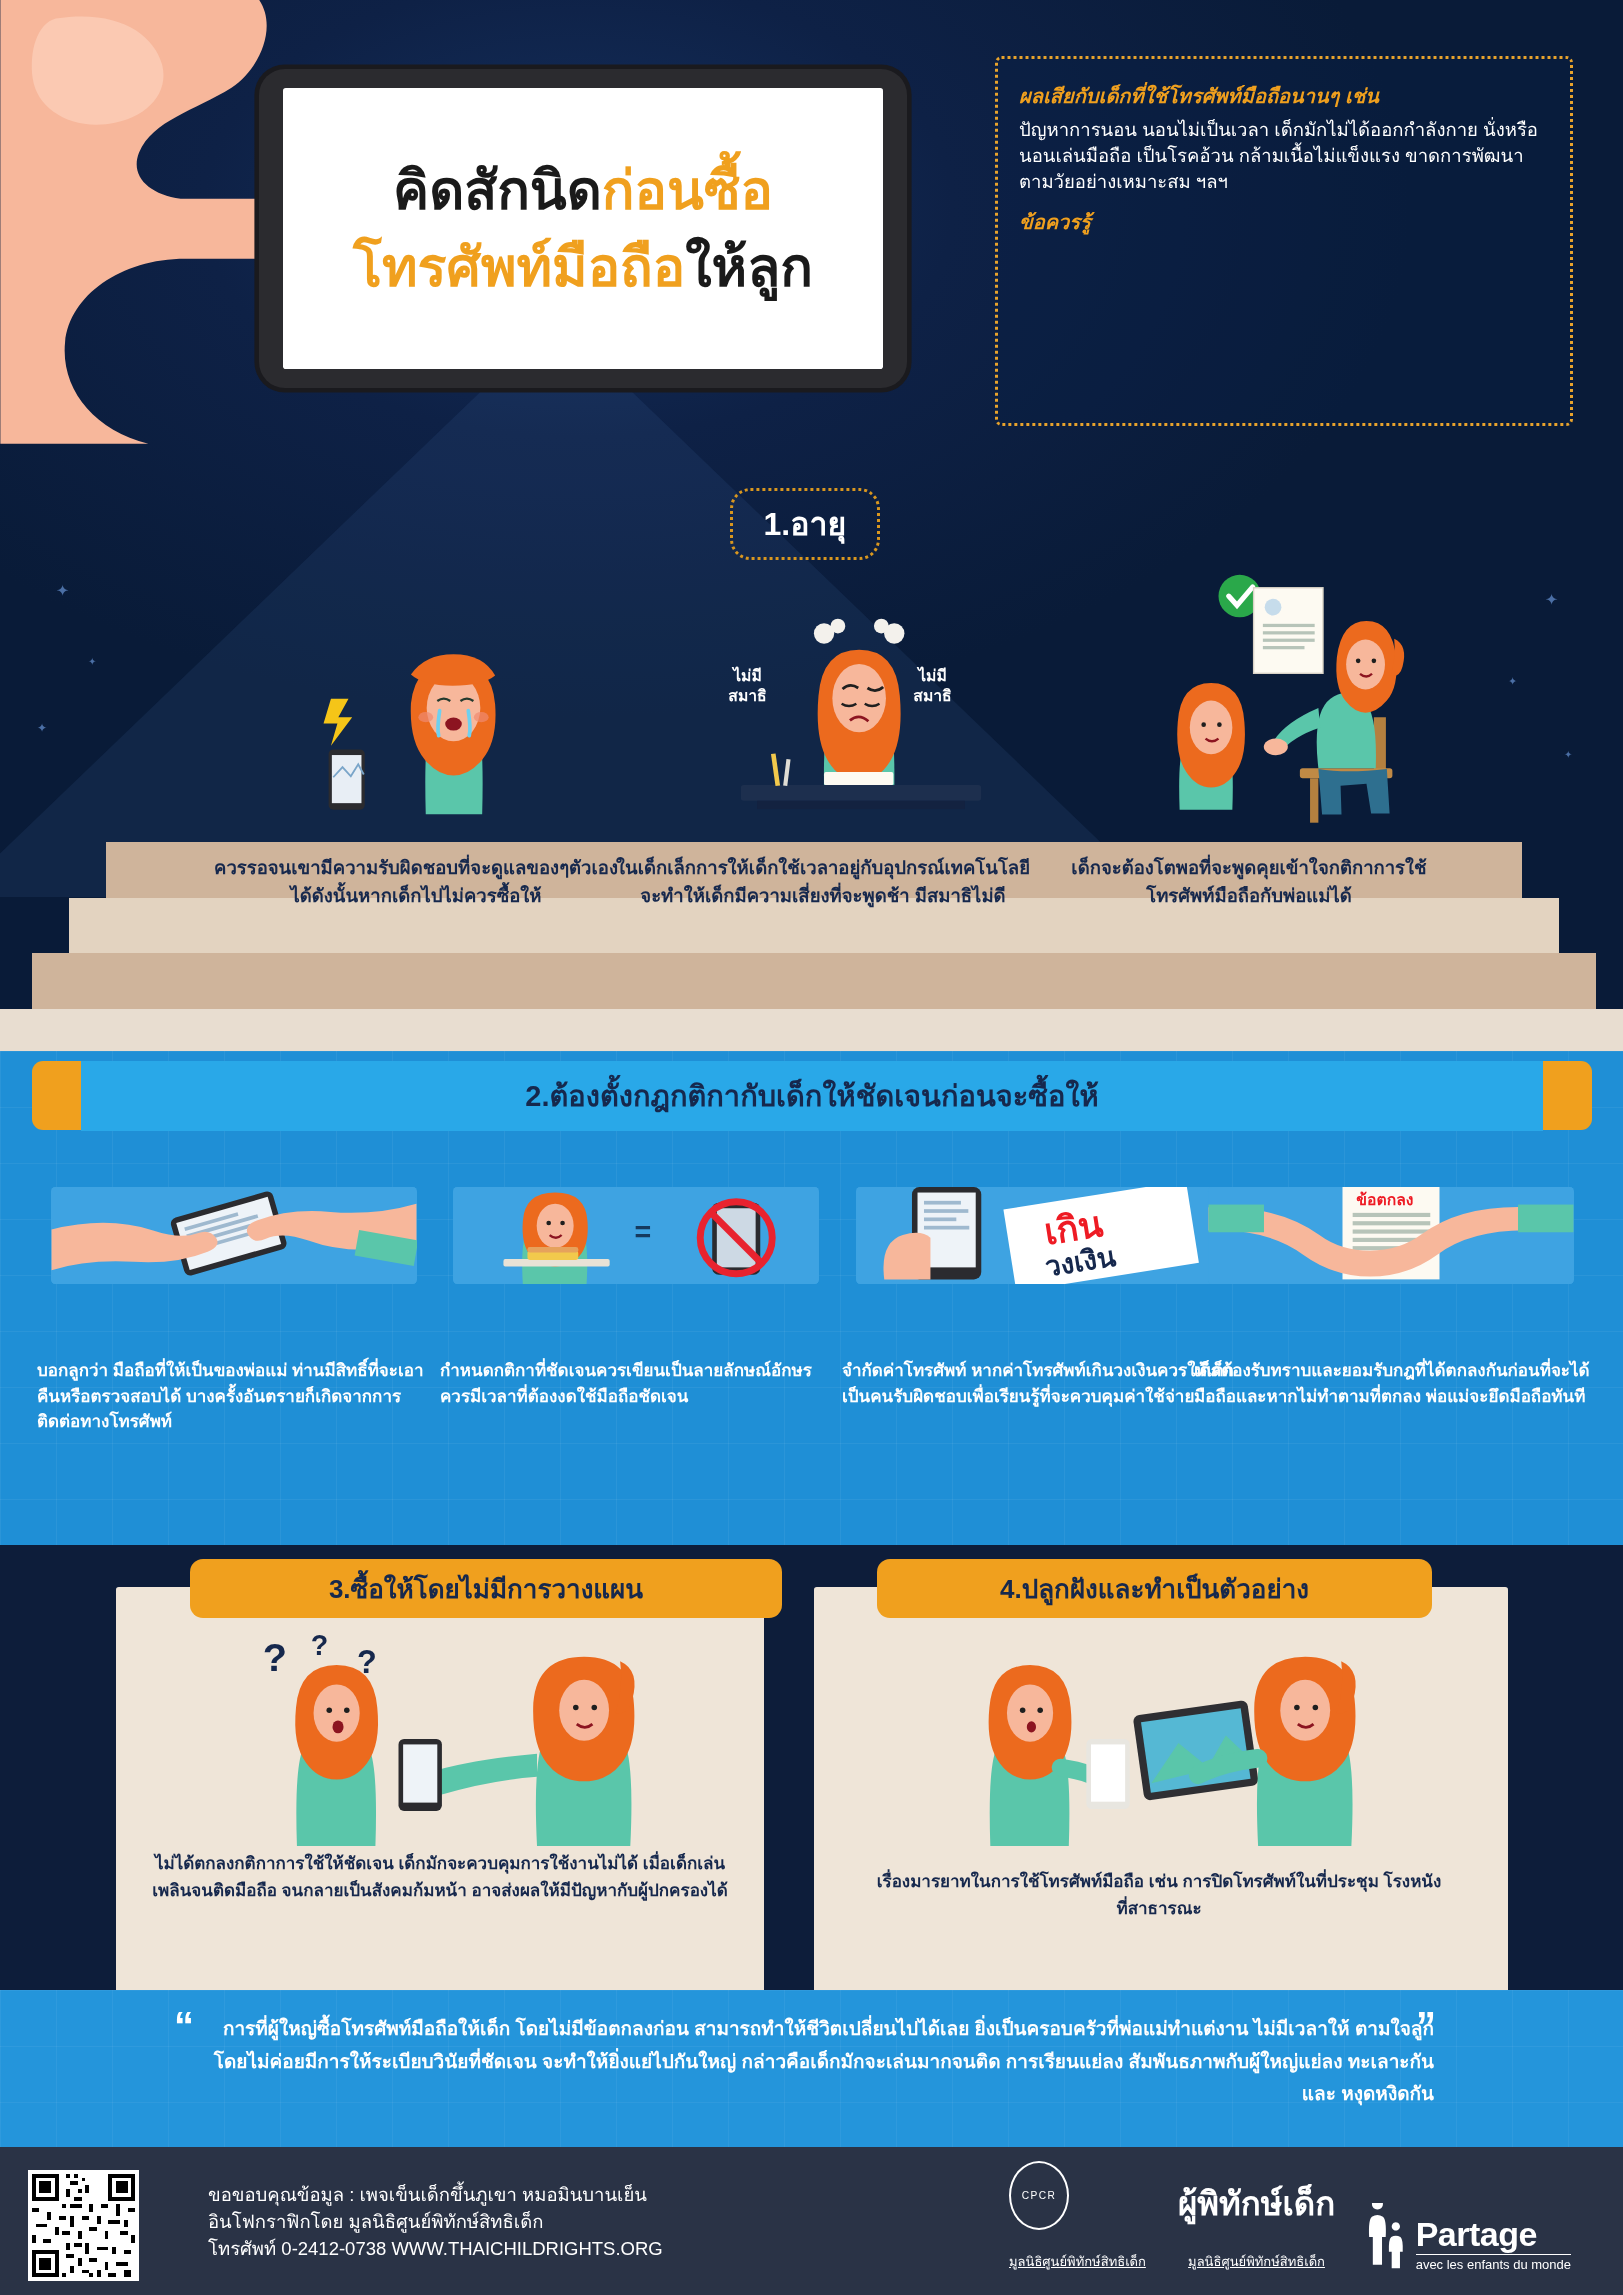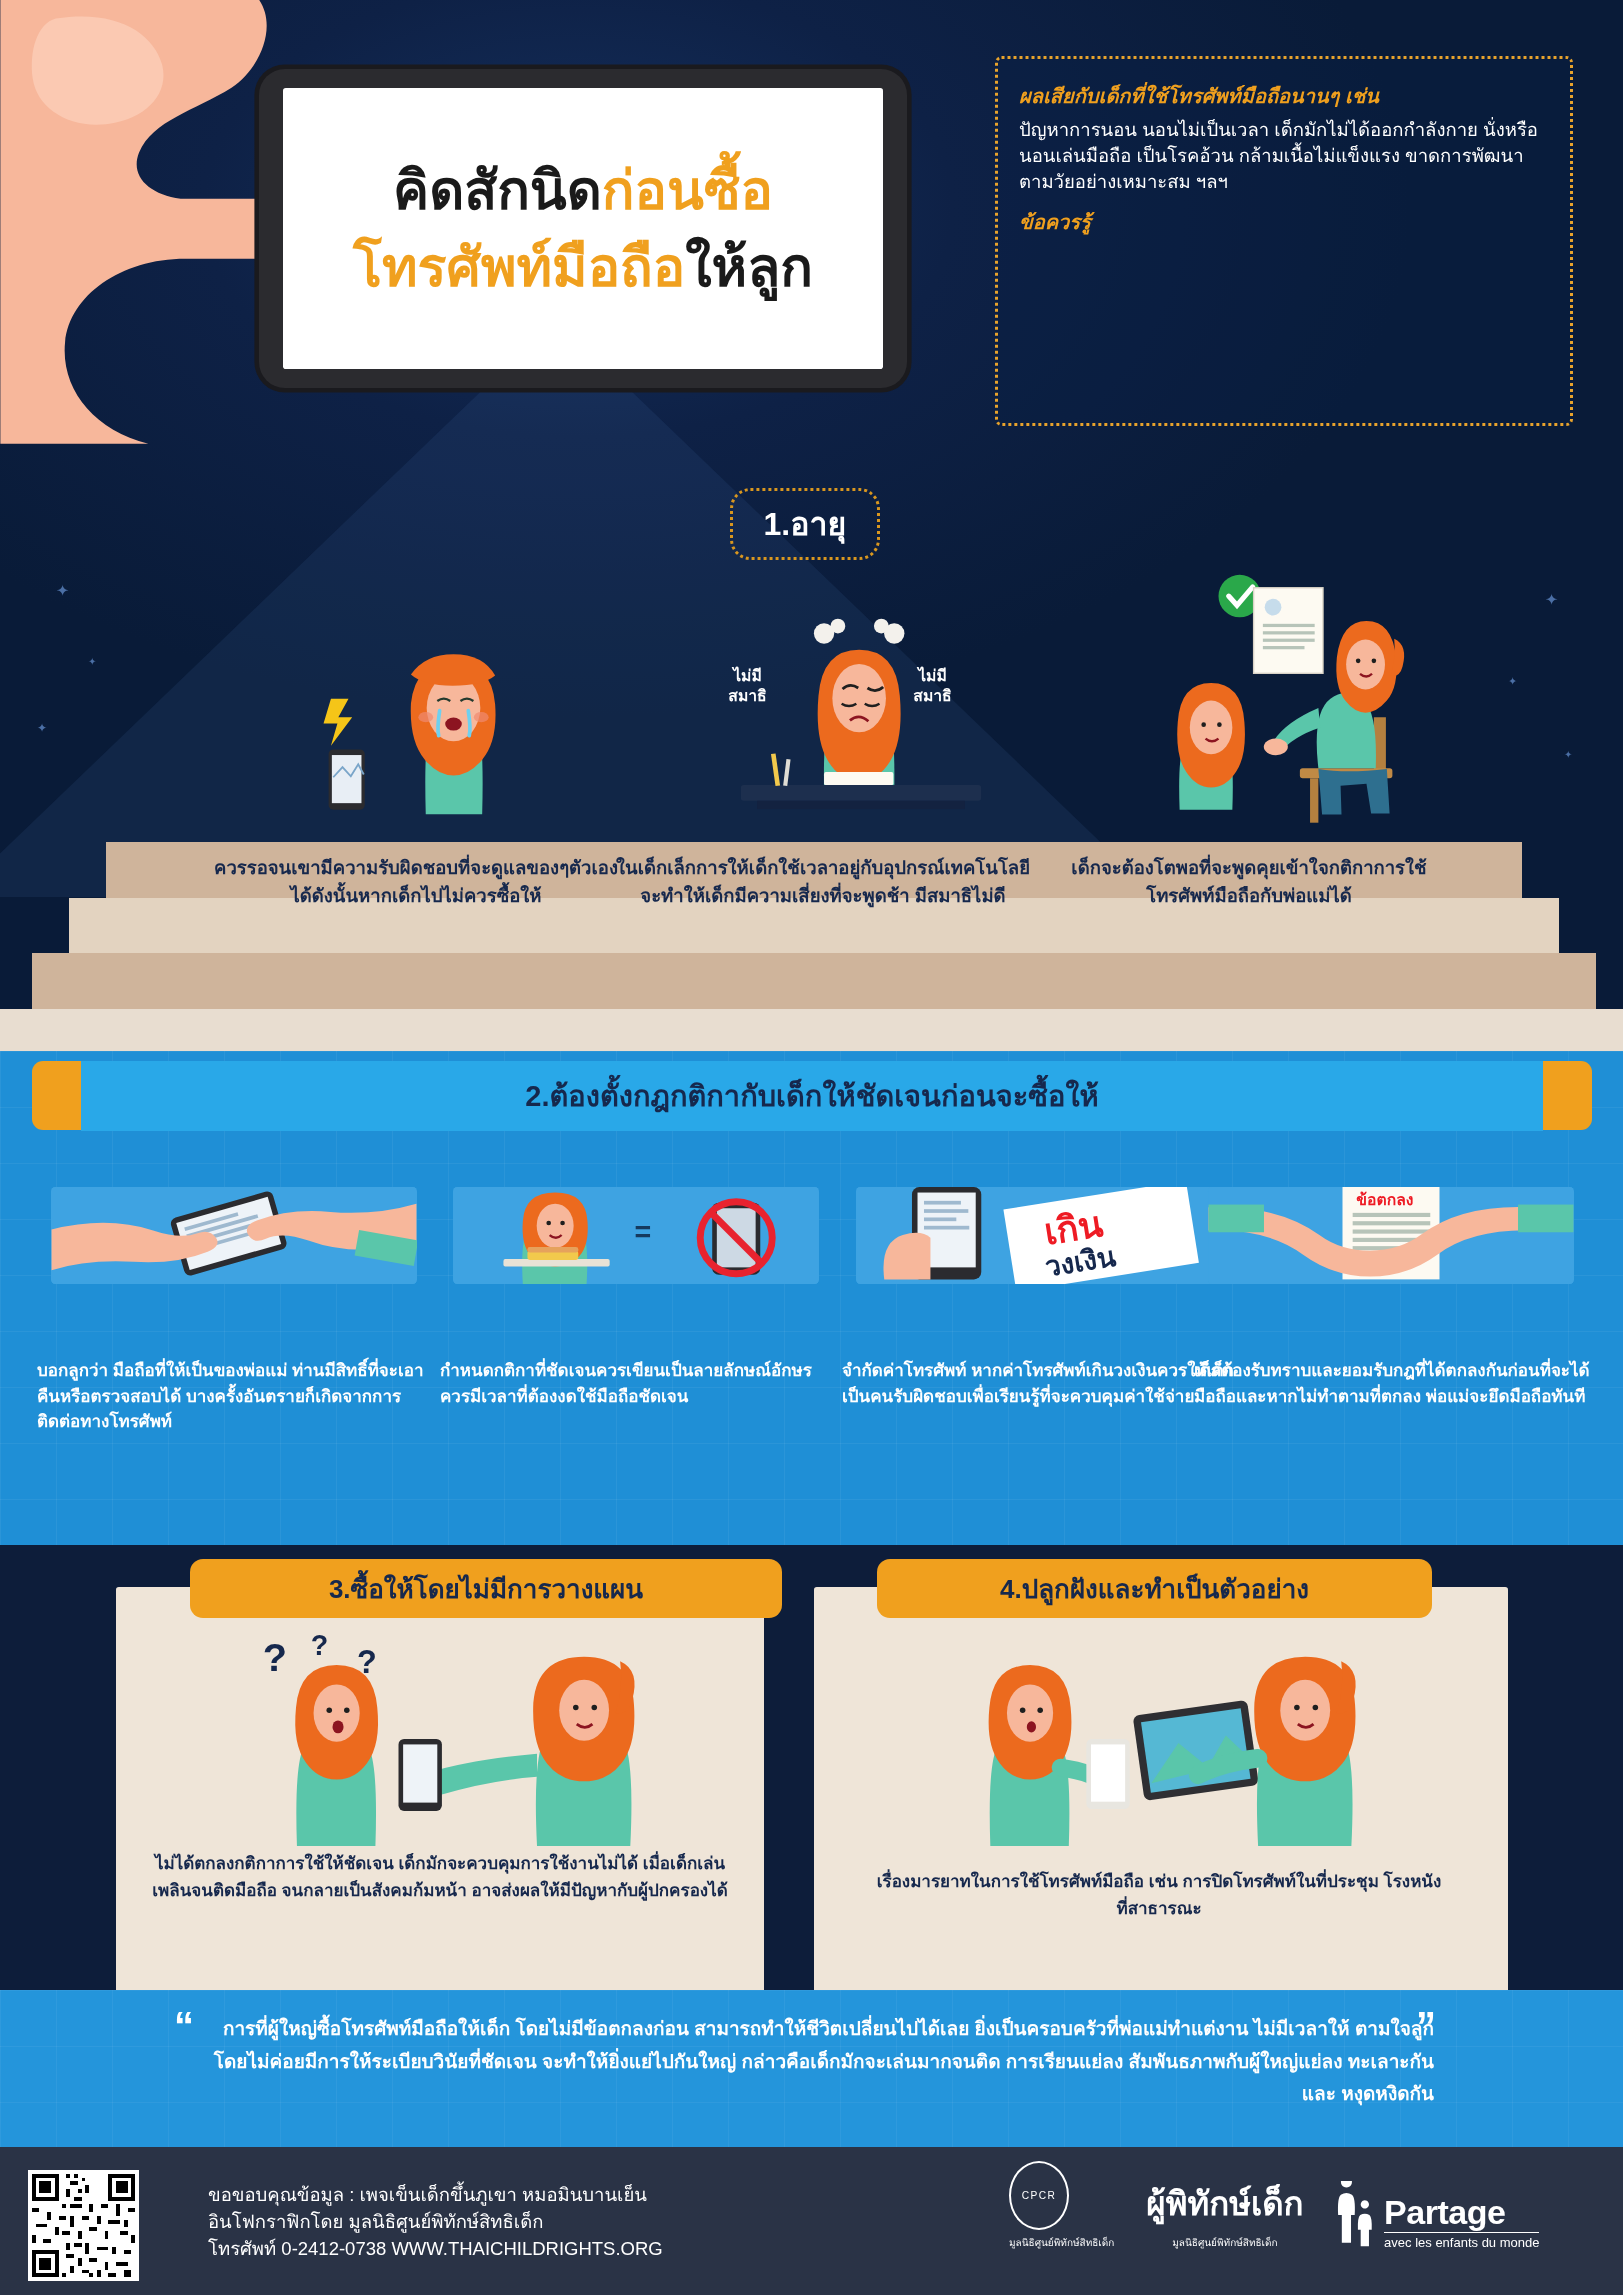--- a/index.html
+++ b/index.html
@@ -154,21 +154,21 @@
     background:#2a3346;
   }
   .qr{
     position:absolute; left:28px; top:2170px; width:111px; height:111px; background:#fff;
   }
   .foot-txt{
     position:absolute; left:208px; top:2182px;
     color:#fff; font-size:18.5px; line-height:1.45;
   }
   .logos{ position:absolute; left:1009px; top:2161px; display:flex; align-items:flex-end; gap:32px; }
-  .logo-cap{ color:#fff; font-size:10px; text-align:center; margin-top:5px; }
+  .logo-cap{ color:#fff; font-size:13px; text-align:center; margin-top:21px;text-decoration:underline; }
   .cpcr-ring{
     width:60px;height:69px;border:2.8px solid #fff;border-radius:50%;
     display:flex;align-items:center;justify-content:center;color:#fff;font-size:10.2px;letter-spacing:1.4px;
   }
   .ptxt{ color:#fff; font-size:34px; font-weight:bold; letter-spacing:-0.5px; }
   .psub{ color:#ffffff; font-size:13px; border-top:0.9px solid #fff; padding-top:2px; }
   .thlogo{ color:#fff; font-size:33px; font-weight:bold; }
 
   .fig{ position:absolute; }
   .lbl-small{ position:absolute; color:#fff; font-size:15.7px; font-weight:bold; text-align:center; line-height:1.25; }

